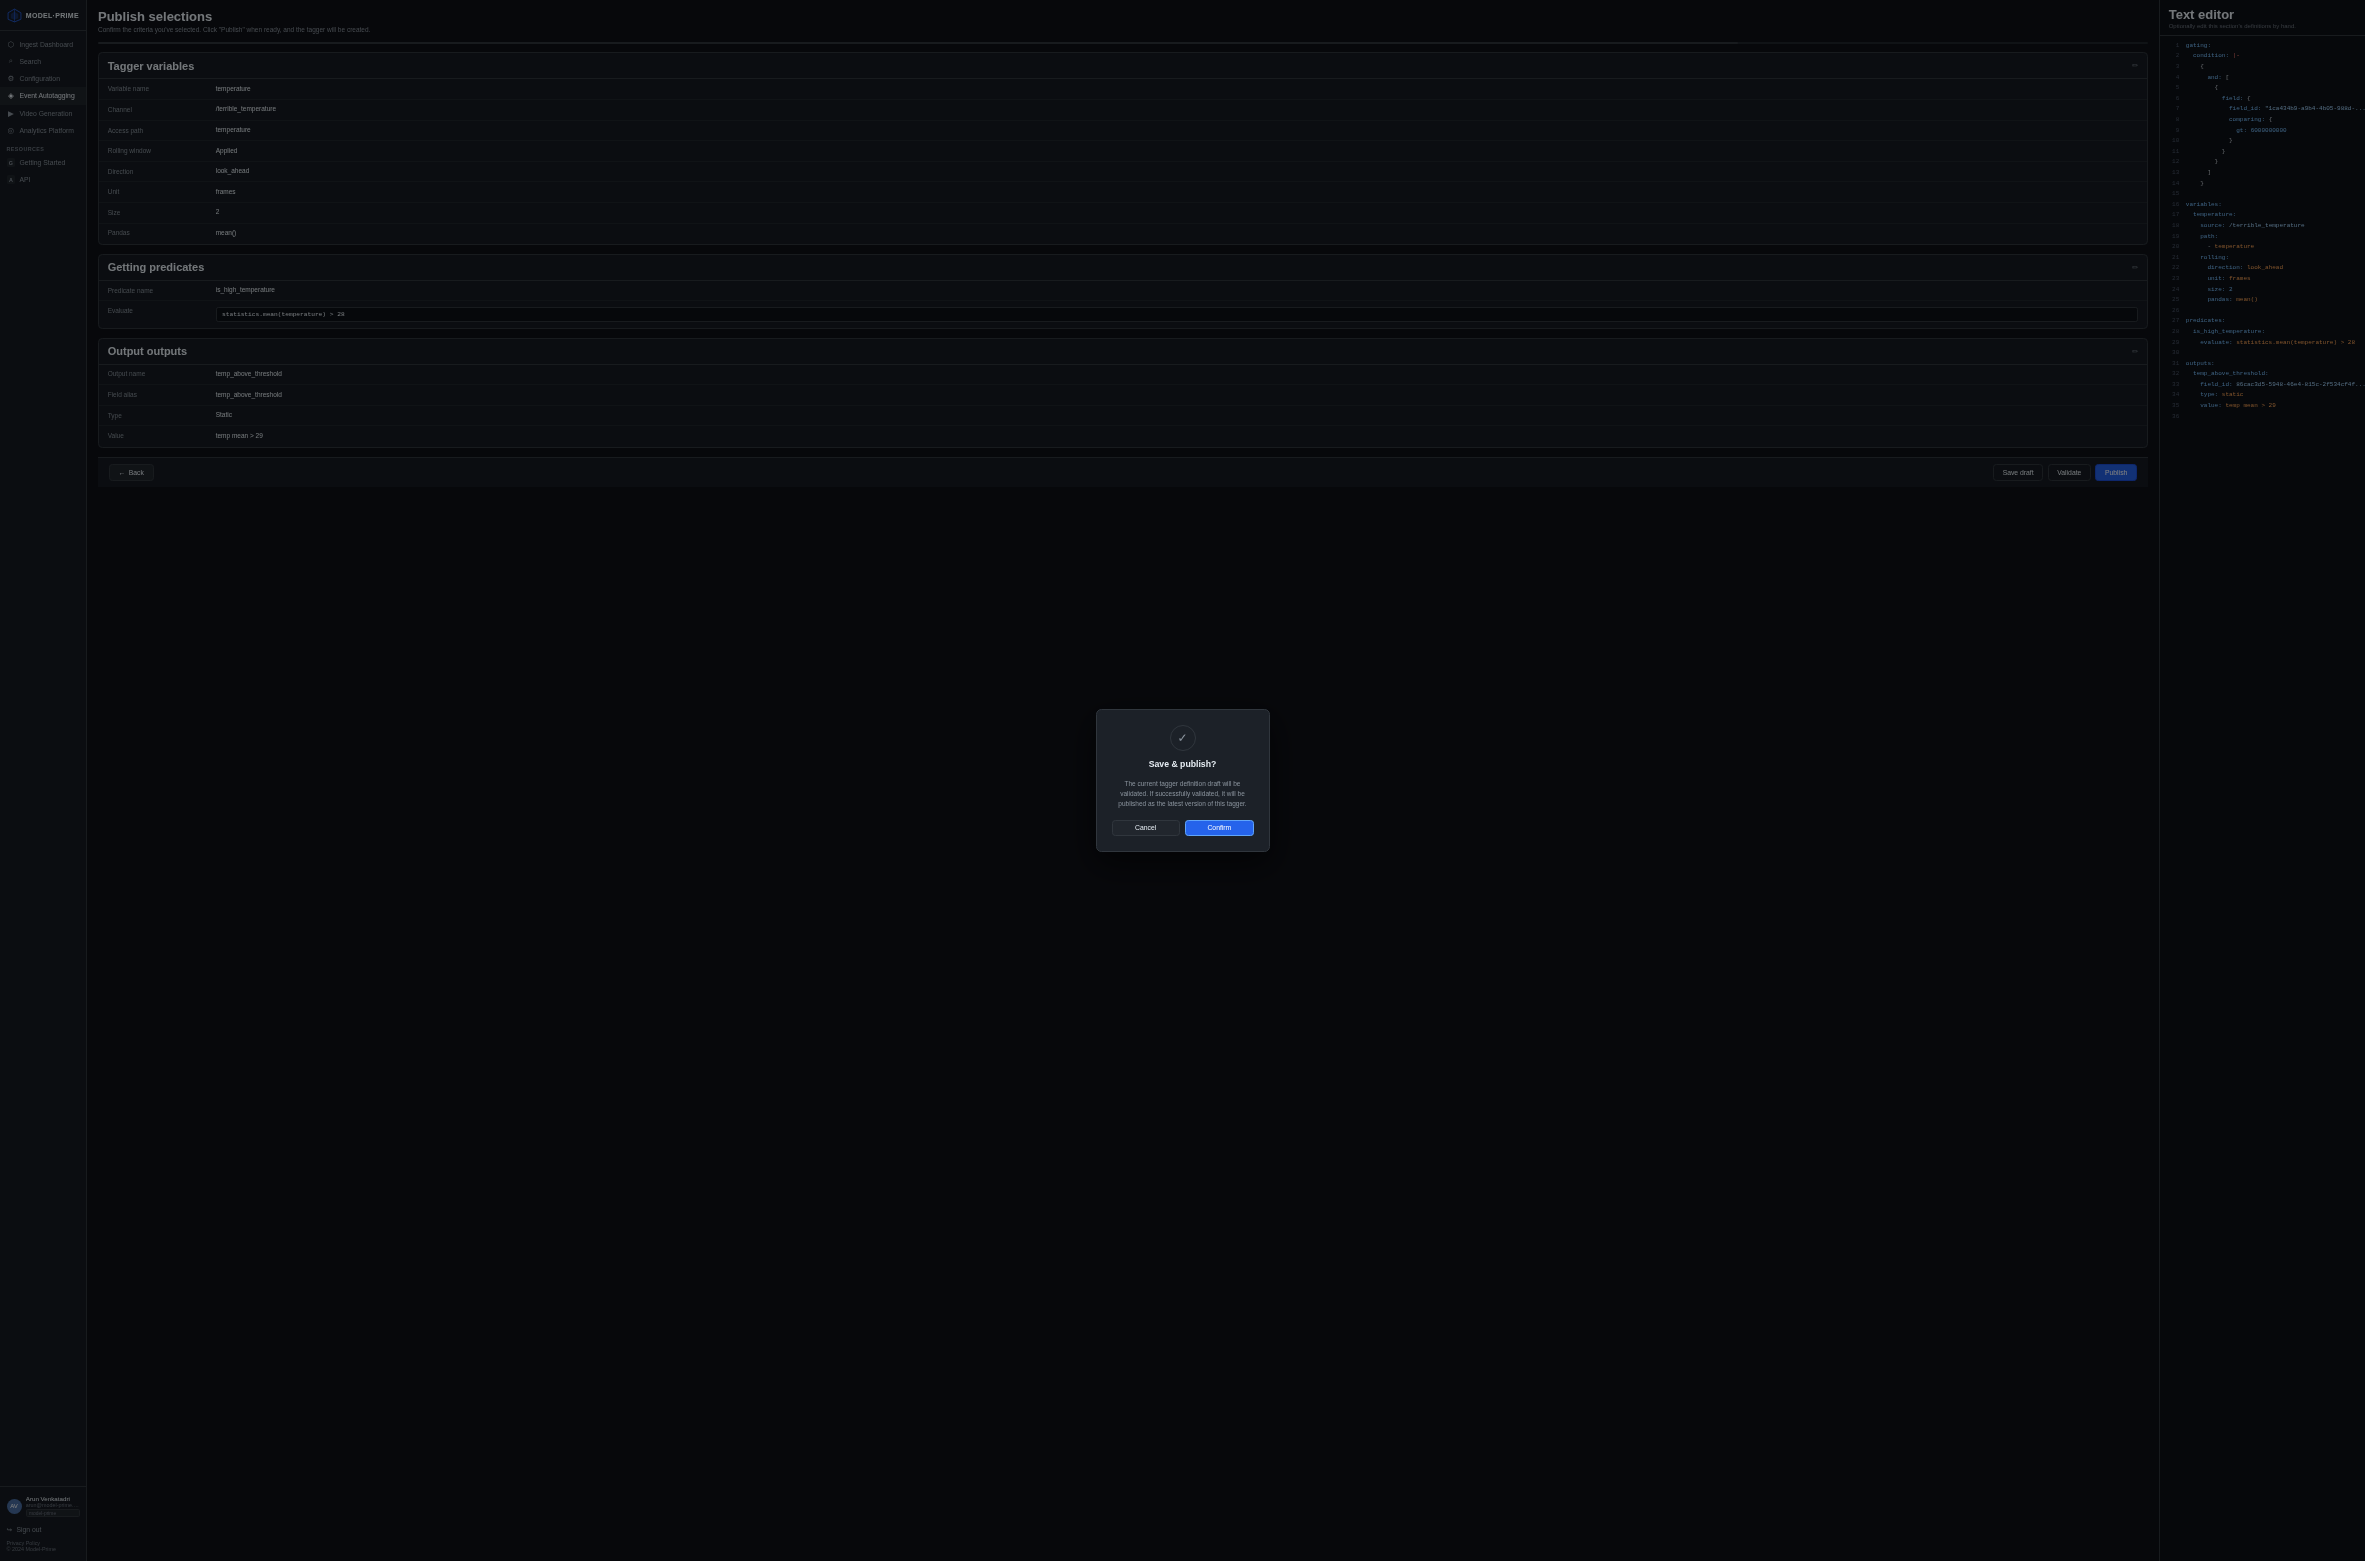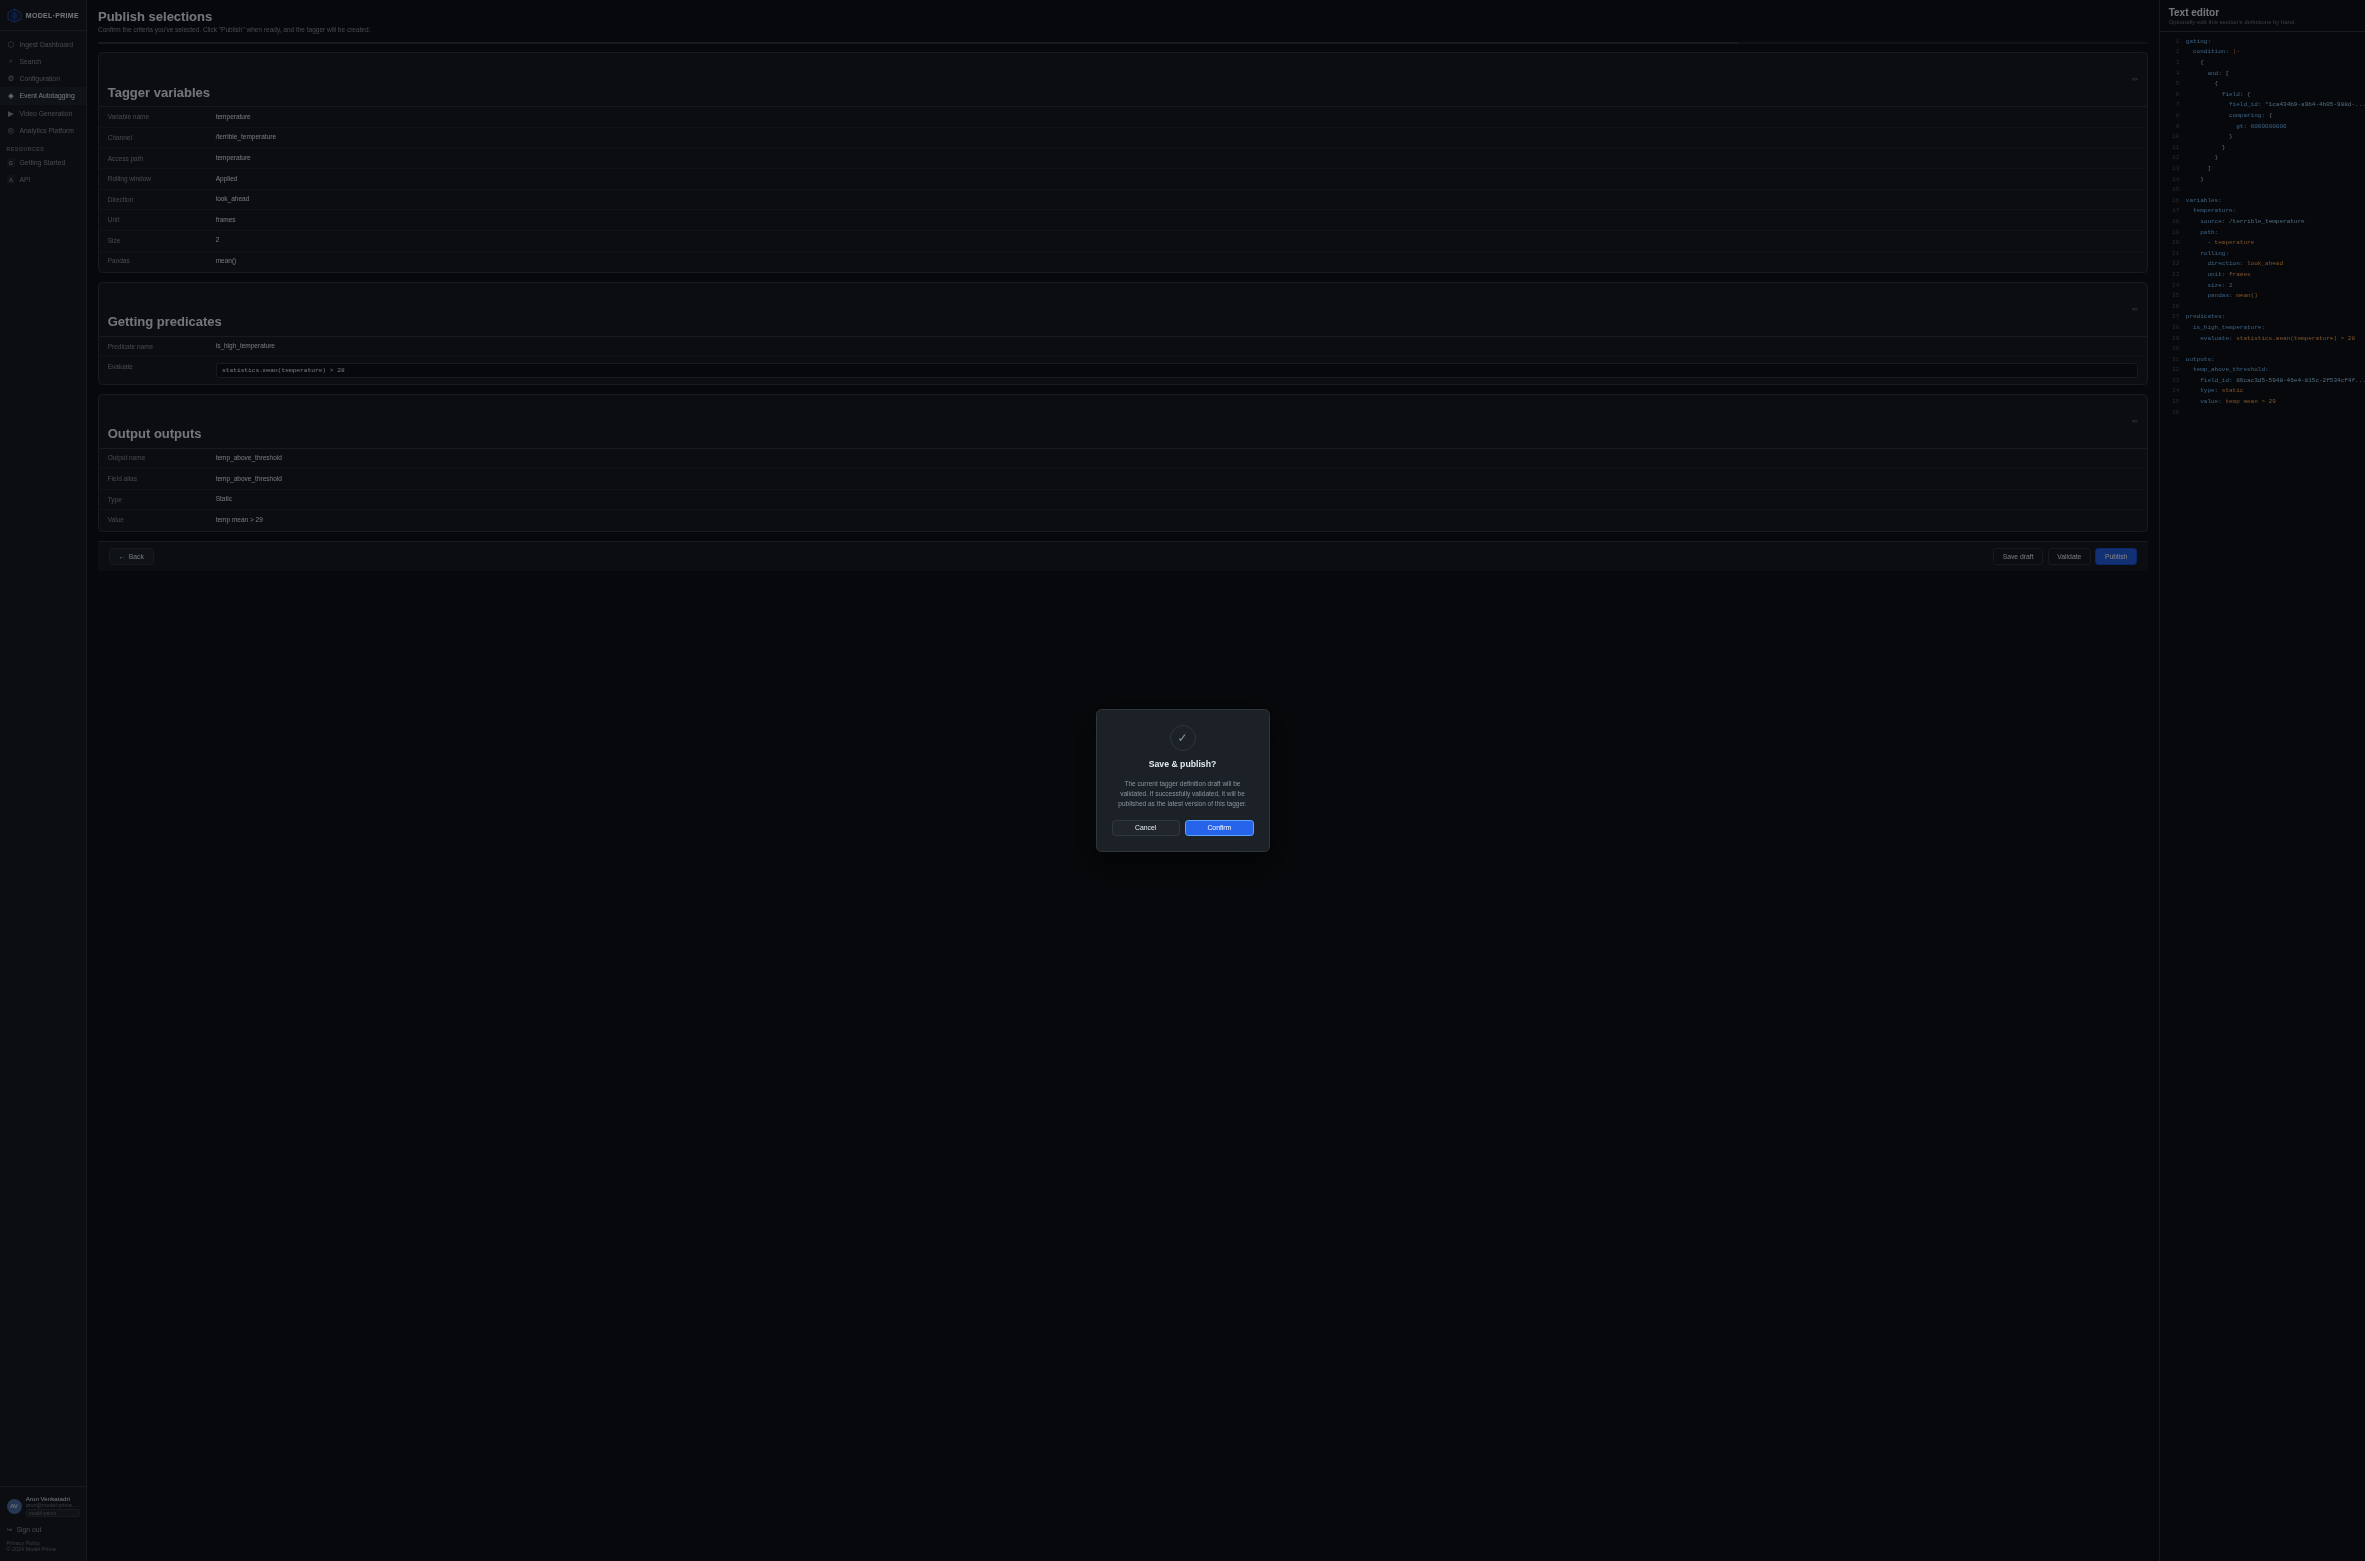--- a/index.html
+++ b/index.html
@@ -186,24 +186,23 @@
       margin-bottom: 8.7px;
     }
     .section-header {
       display: flex;
       align-items: center;
       justify-content: space-between;
       padding: 6.5px 8.7px;
       border-bottom: 0.5px solid #30363d;
     }
     .section-title {
-      font-size: 13px;
+      font-size: 11px;
       font-weight: 600;
       color: #e6edf3;
-      margin-top: 25px;
     }
     .edit-icon {
       color: #6e7681;
       cursor: pointer;
       font-size: 7.6px;
     }
     .section-row {
       display: flex;
       align-items: flex-start;
       padding: 5.4px 8.7px;
@@ -282,21 +281,21 @@
       border-left: 0.5px solid #30363d;
       display: flex;
       flex-direction: column;
       overflow: hidden;
     }
     .editor-header {
       padding: 6.5px 8.7px;
       border-bottom: 0.5px solid #30363d;
     }
     .editor-title {
-      font-size: 10px;
+      font-size: 13px;
       font-weight: 600;
       color: #e6edf3;
       margin-bottom: 1.1px;
     }
     .editor-subtitle {
       font-size: 6px;
       color: #6e7681;
     }
     .editor-body {
       flex: 1;

